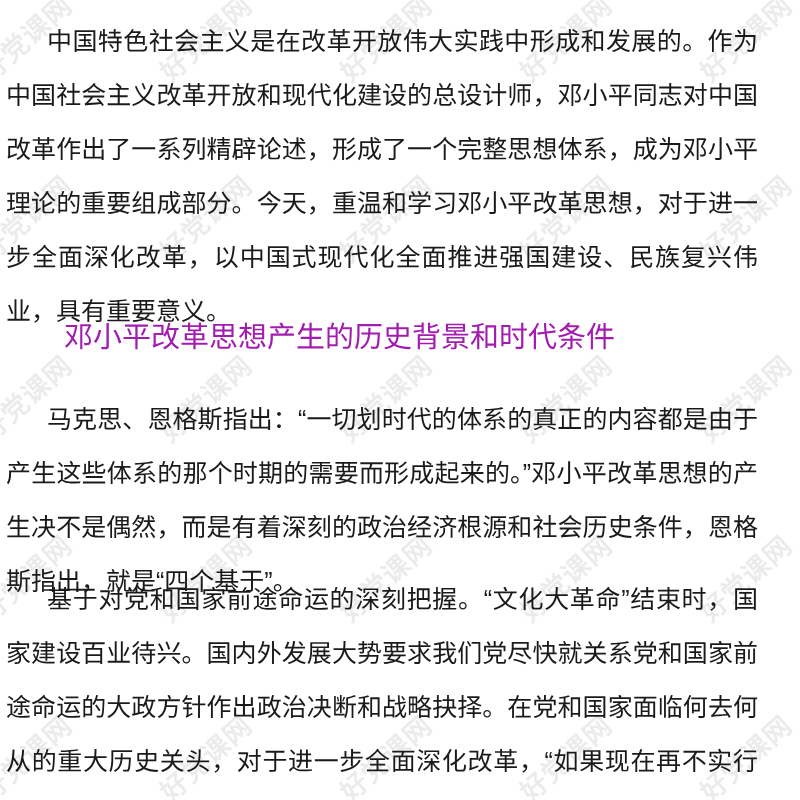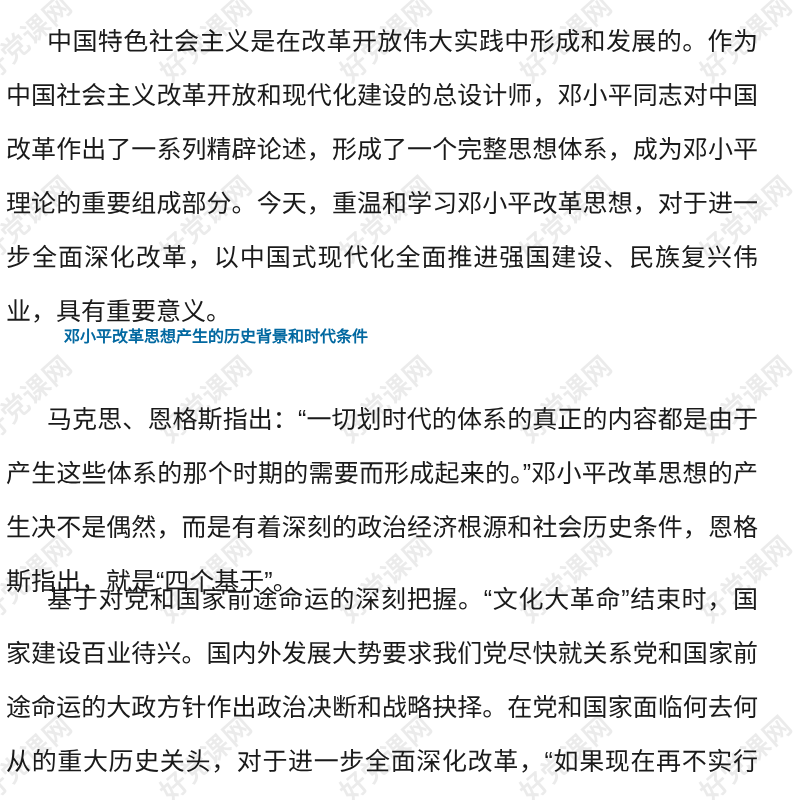--- a/index.html
+++ b/index.html
@@ -66,25 +66,25 @@
     text-indent: 41px;
     font-weight: 400;
     font-family: "Liberation Sans", "DejaVu Sans", sans-serif;
   }
 
   .doc-heading {
     position: absolute;
     left: 23px;
     width: 752px;
     margin: 0;
-    color: #0369a1;
-    font-size: 16px;
+    color: #a21caf;
+    font-size: 29px;
     line-height: 54px;
     text-indent: 41px;
-    font-weight: 700;
+    font-weight: 400;
     text-align: left;
     font-family: "Liberation Sans", "DejaVu Sans", sans-serif;
   }
 
   .lead-bold { font-weight: 400; }
 
   
   #para-1 { top: 14px; }
   #heading-1 { top: 310px; }
   #para-2 { top: 392px; }

